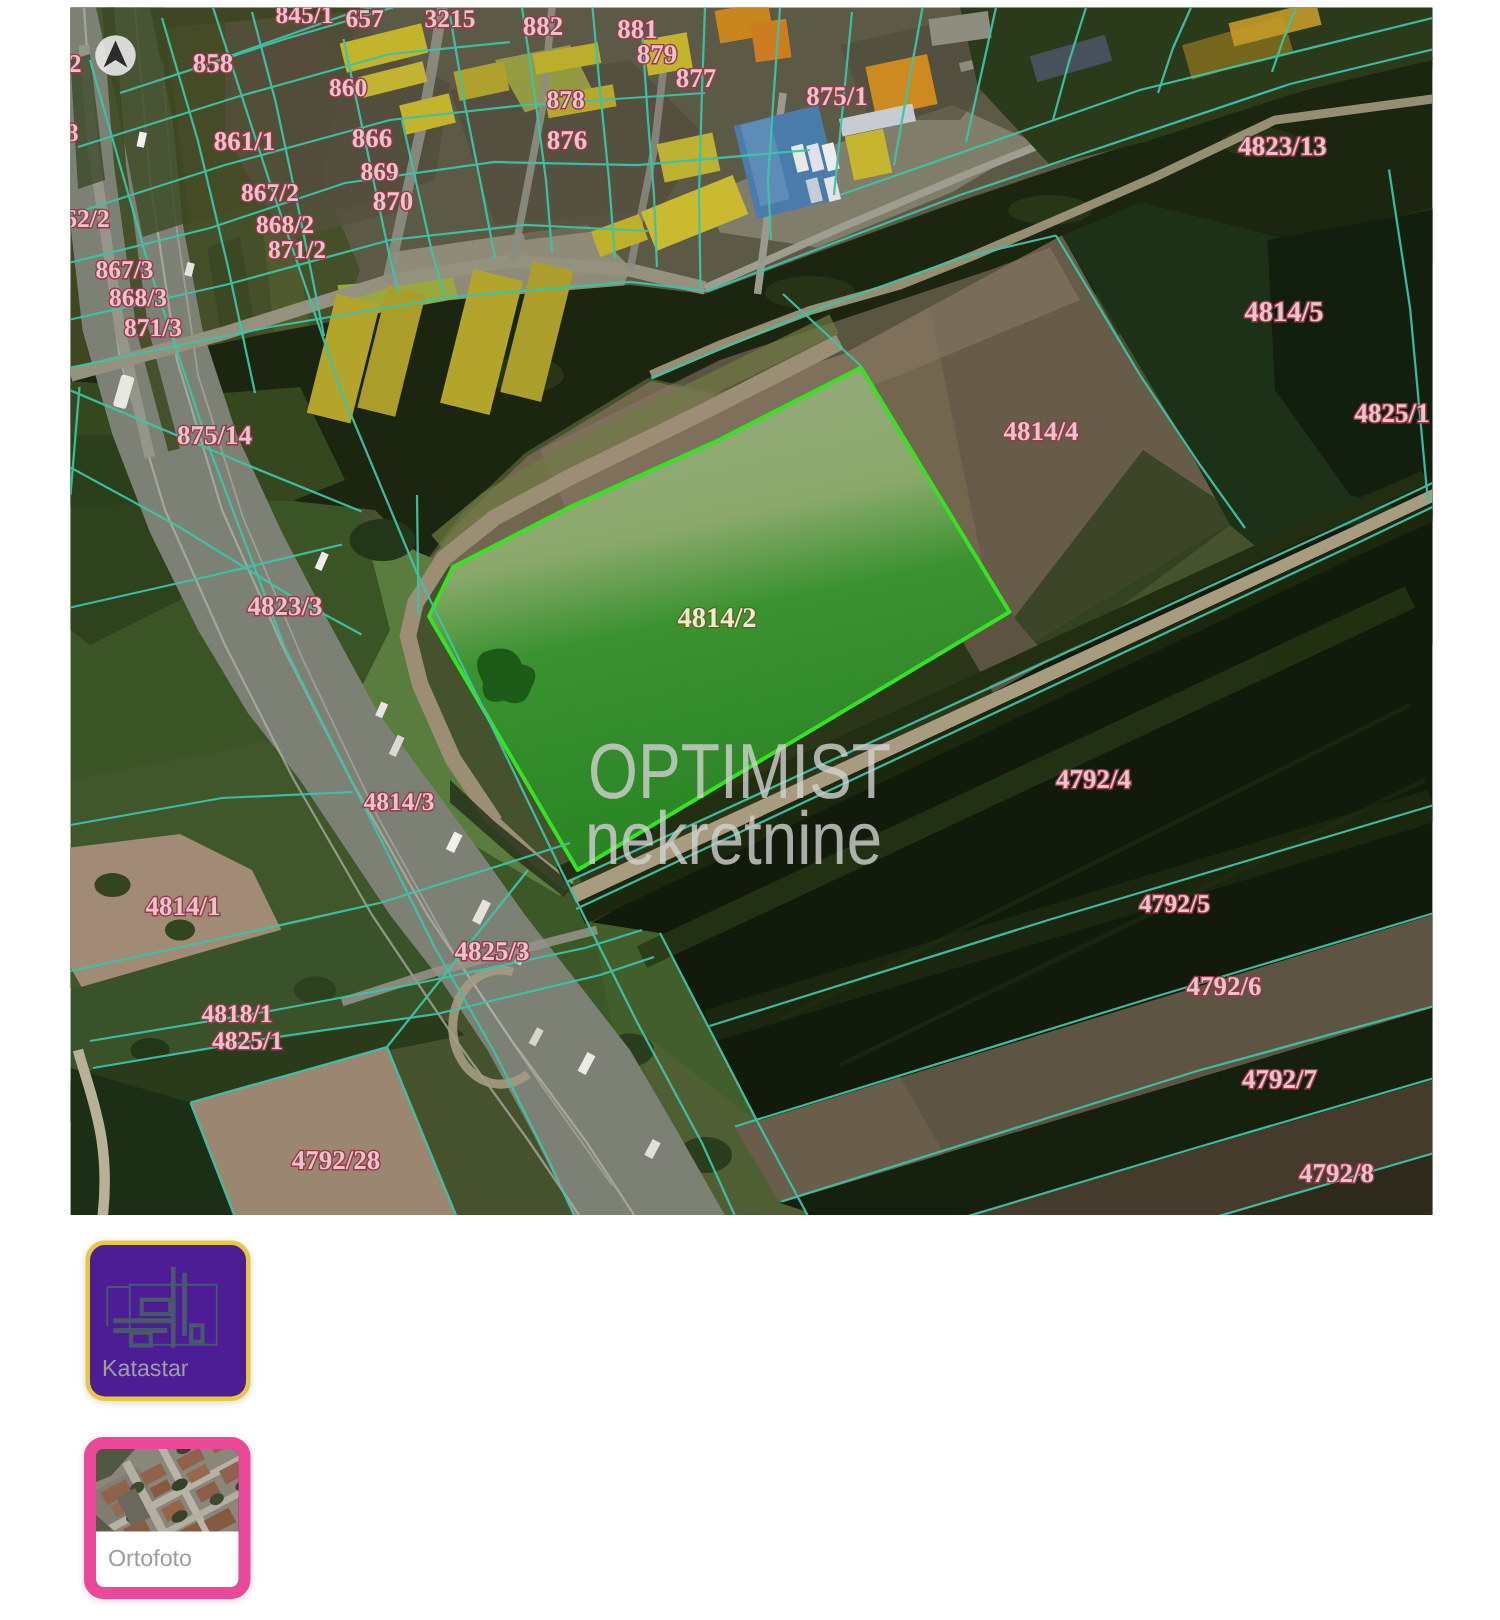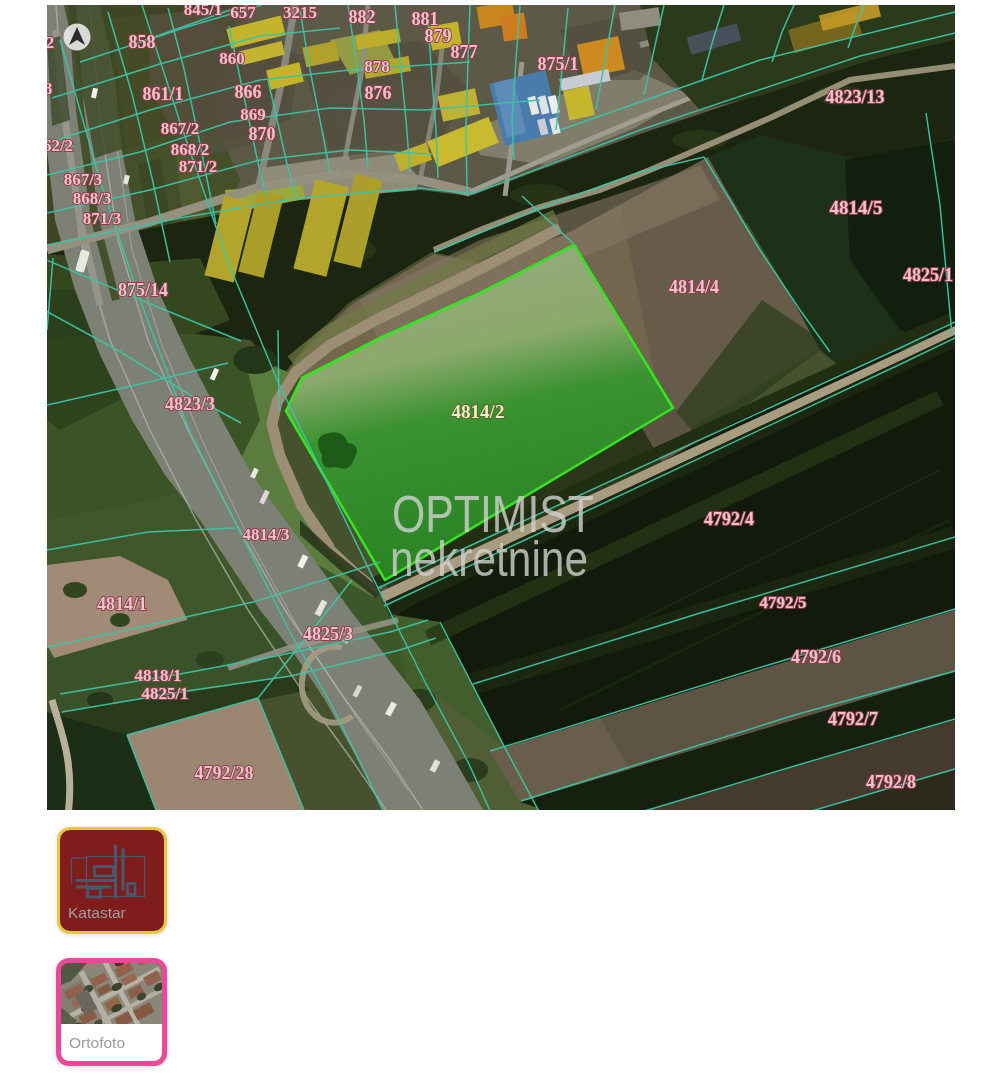--- a/index.html
+++ b/index.html
@@ -1,20 +1,20 @@
 <!DOCTYPE html>
 <html><head>
 <meta charset="utf-8">
 <style>
   html,body{margin:0;padding:0;width:1000px;height:1080px;background:#ffffff;overflow:hidden;}
   body{font-family:"Liberation Sans", sans-serif;position:relative;}
   #map{position:absolute;left:47px;top:5px;width:908px;height:805px;}
-  .btn{position:absolute;background:#7f1d1d;box-sizing:border-box;}
+  .btn{position:absolute;background:#4c1d95;box-sizing:border-box;}
   #katastar{left:57px;top:827px;width:110px;height:107px;border:3.5px solid #e7c93f;border-radius:13px;}
-  #ortofoto{left:56px;top:958px;width:111px;height:108px;border:5px solid #ec4899;border-radius:13px;overflow:hidden;}
+  #ortofoto{left:56px;top:958px;width:111px;height:108px;border:8px solid #ec4899;border-radius:13px;overflow:hidden;}
   .btnlabel{position:absolute;left:8px;bottom:9px;color:#9e9e9e;font-size:15.5px;}
   .btn{box-shadow:0 1px 5px rgba(0,0,0,0.15);}
 </style>
 </head>
 <body>
 
 <svg id="map" viewBox="47 5 908 805" preserveAspectRatio="none">
 
   <rect x="47" y="5" width="908" height="805" fill="#46522e"></rect>
   <g id="fields">

